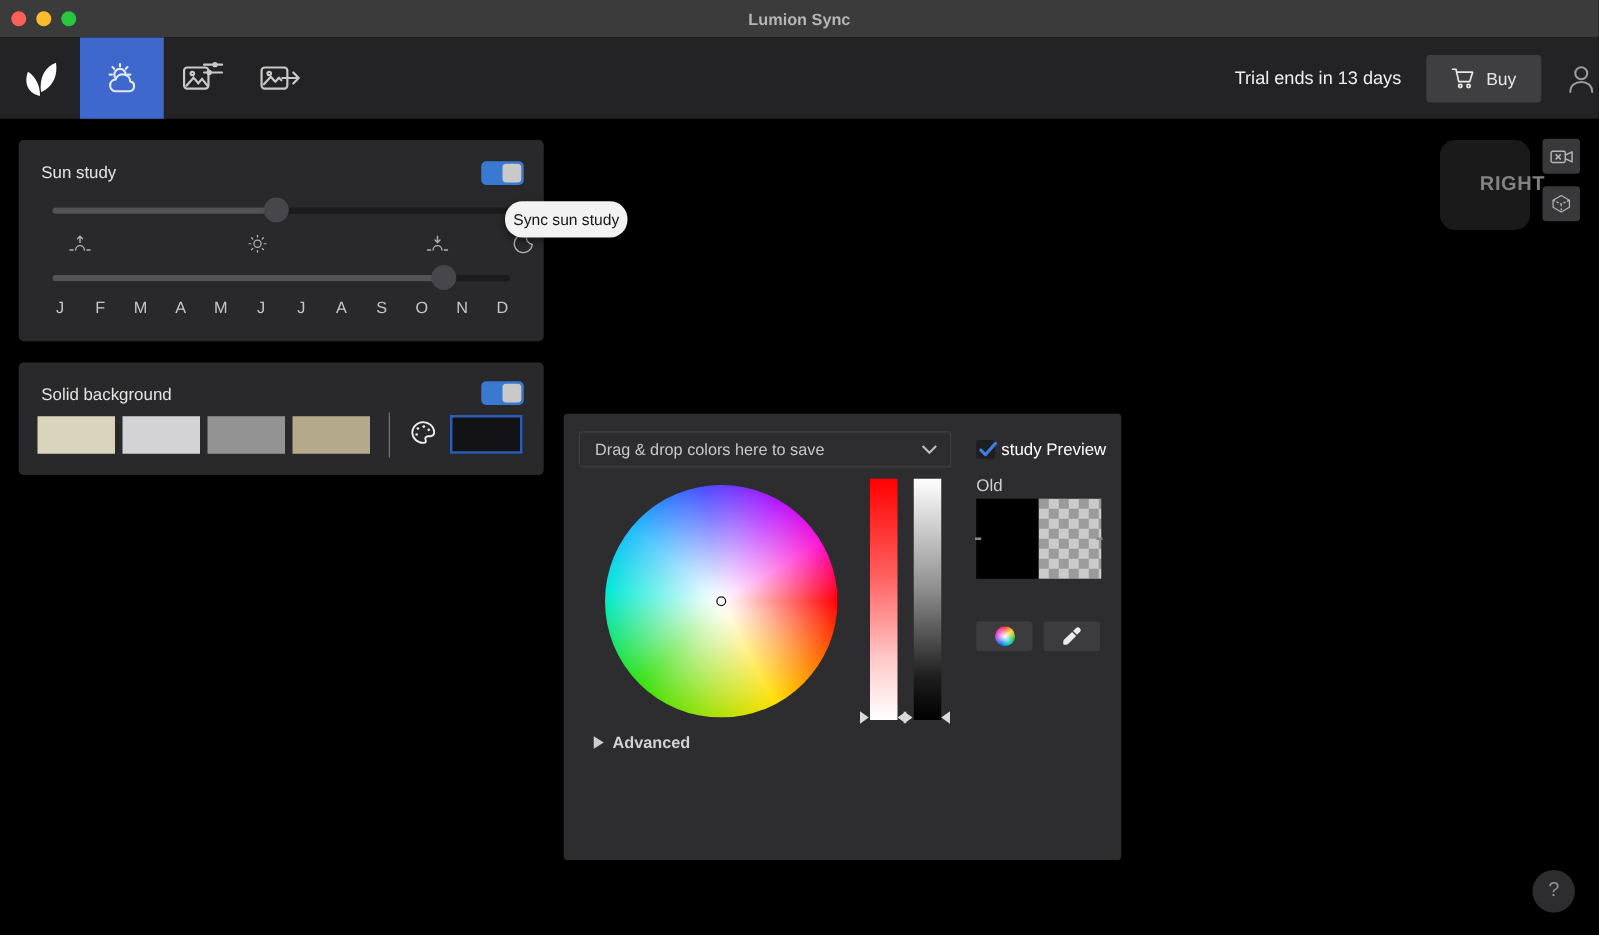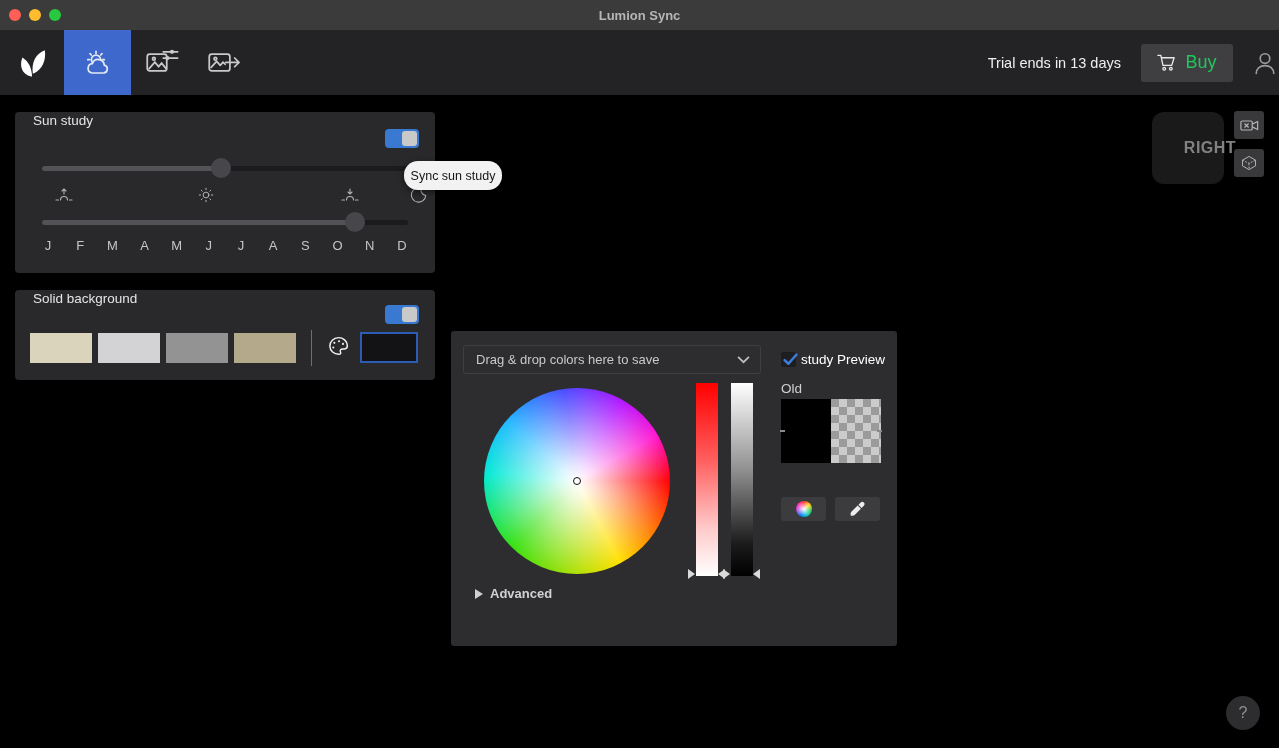--- a/index.html
+++ b/index.html
@@ -18,26 +18,26 @@
   #toolbar { position:absolute; left:0; top:30px; width:1279px; height:65px;
     background:#232325; display:flex; align-items:center; }
   .tool-btn { height:65px; display:flex; align-items:center; justify-content:center; cursor:pointer; }
   #logo-btn { width:64px; }
   #tab-weather { width:67px; background:#3e68cc; }
   .icon-btn-plain { width:62px; }
   #toolbar-right { margin-left:auto; display:flex; align-items:center; }
   #trial-text { color:#efefef; font-size:14.5px; margin-right:20px; }
   #buy-button { width:92px; height:38px; background:#3f3f41; border-radius:3px;
     display:flex; align-items:center; justify-content:center; gap:9px; cursor:pointer; }
-  #buy-button span { color:#22c55e; font-size:18px; }
+  #buy-button span { color:#e5e5e5; font-size:14px; }
   #account-btn { margin-left:18px; display:flex; align-items:center; }
 
   
   .panel { position:absolute; background:#29292b; border-radius:4px; }
-  .panel-title { position:absolute; left:18px; top:1px; color:#e4e4e4; font-size:13.5px; }
+  .panel-title { position:absolute; left:18px; top:18px; color:#e4e4e4; font-size:13.5px; }
   .toggle { position:absolute; width:34px; height:19px; border-radius:4px; background:#3a79d1; cursor:pointer; }
   .toggle .knob { position:absolute; right:2px; top:2px; width:15px; height:15px; border-radius:3px; background:#c9c9c9; }
 
   
   #sun-panel { left:15px; top:112px; width:420px; height:161px; }
   .slider { position:absolute; left:27px; width:366px; height:20px; cursor:pointer; }
   .slider .track { position:absolute; left:0; right:0; top:8px; height:5px; border-radius:3px; background:#1b1b1d; }
   .slider .fill  { position:absolute; left:0; top:8px; height:5px; border-radius:3px; background:#525257; }
   .slider .handle { position:absolute; top:10px; width:20px; height:20px; border-radius:50%;
     background:#47474b; transform:translate(-50%,-50%); }
@@ -54,21 +54,21 @@
 
   
   #bg-panel { left:15px; top:290px; width:420px; height:90px; }
   .swatch { position:absolute; top:43px; width:62px; height:30px; cursor:pointer; }
   #bg-divider { position:absolute; left:296px; top:40px; width:1px; height:36px; background:#6f6f6f; }
   #palette-btn { position:absolute; left:311px; top:44px; cursor:pointer; }
   #current-color { position:absolute; left:345px; top:42px; width:58px; height:31px;
     border:2px solid #2c5cb4; cursor:pointer; }
 
   
-  #picker { left:451px; top:331px; width:446px; height:315px; background:#2d2d2f; border-radius:3px;
+  #picker { left:451px; top:331px; width:446px; height:357px; background:#2d2d2f; border-radius:3px;
     box-shadow:0 4px 14px rgba(0,0,0,.5); }
   #save-row { position:absolute; left:12px; top:14px; width:298px; height:29px;
     border:1px solid #3e3e42; border-radius:3px; display:flex; align-items:center; cursor:pointer; }
   #save-row span { color:#c9c9c9; font-size:13px; margin-left:12px; flex:1; }
   #save-row .chev { margin-right:10px; }
   #srgb-row { position:absolute; left:330px; top:21px; display:flex; align-items:center; cursor:pointer; }
   #srgb-box { width:15px; height:15px; background:#1e1e20; border-radius:2px; position:relative; }
   #srgb-box svg { position:absolute; left:1px; top:-1px; }
   #srgb-row label { color:#fff; font-size:13.5px; margin-left:5px; cursor:pointer; }
 

